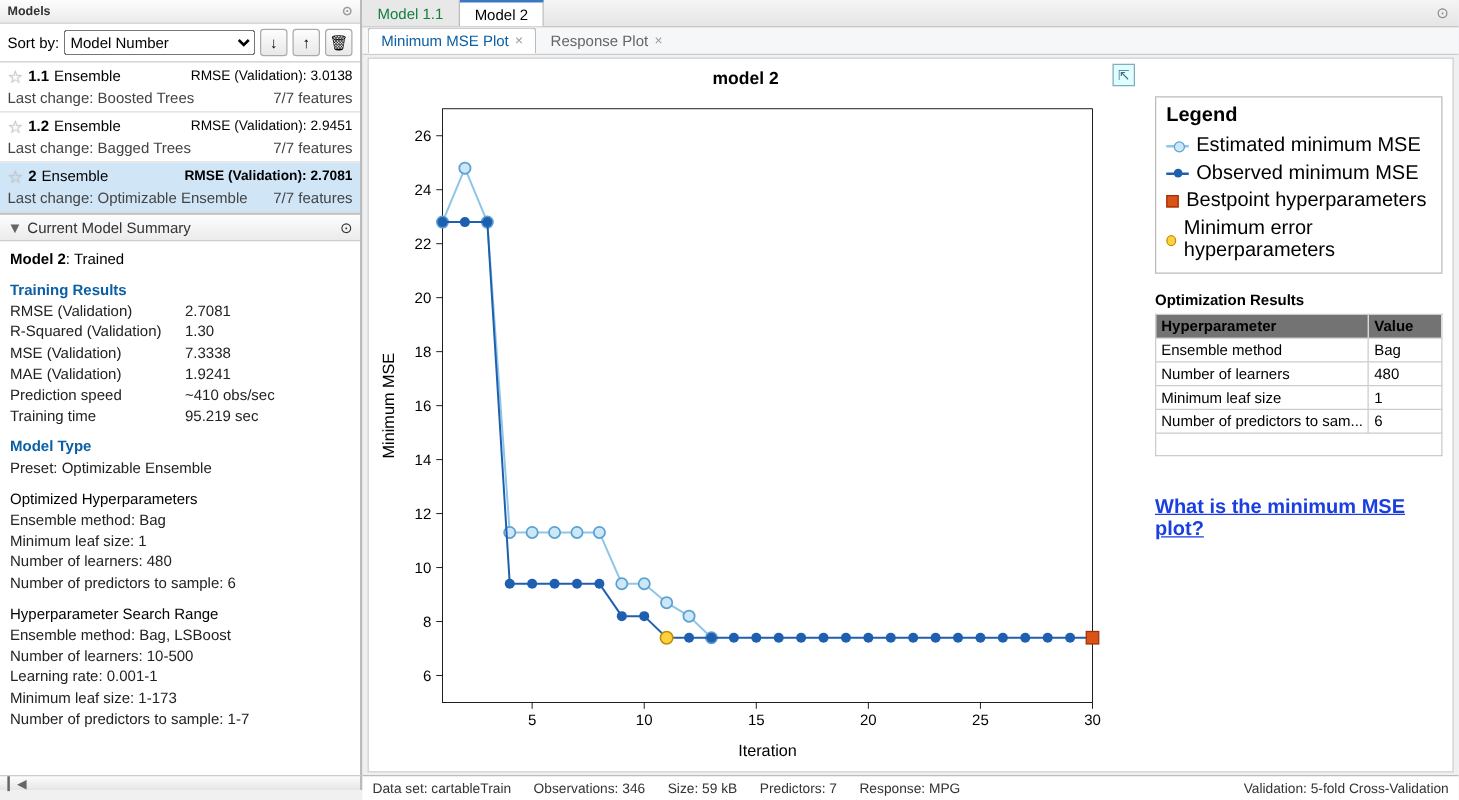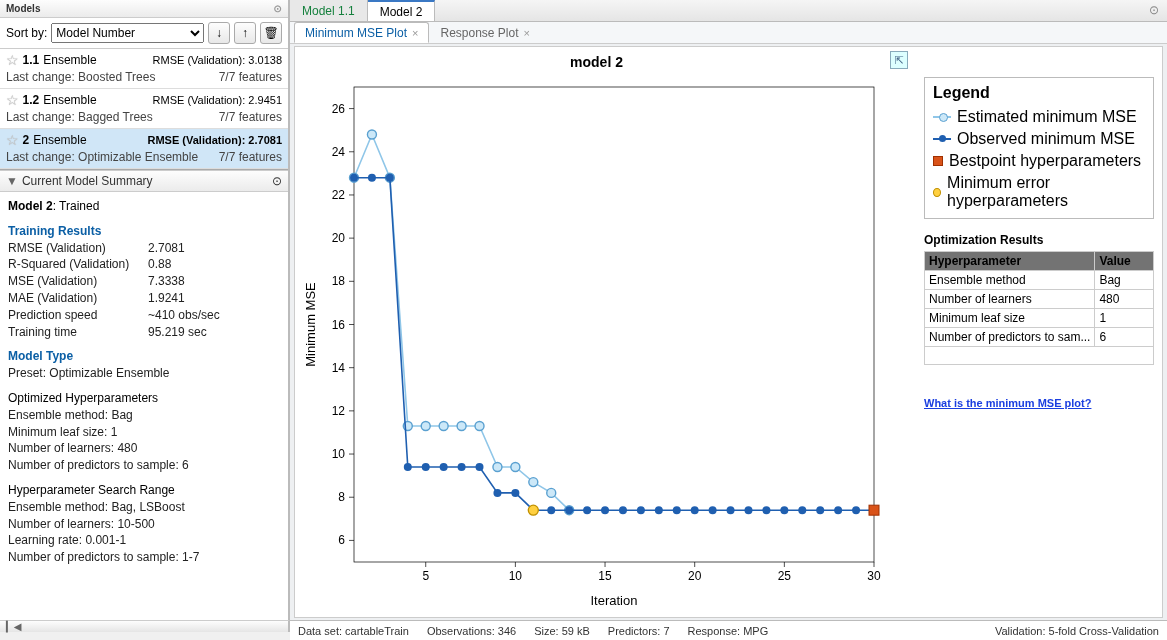--- a/index.html
+++ b/index.html
@@ -56,21 +56,21 @@
 .lg-mark-line-dark::after { content: ''; position: absolute; left: 6px; top: -3px; width: 7px; height: 7px; border-radius: 50%; background: #1f5fb0; }
 .lg-mark-sq-best { width: 10px; height: 10px; background: #d95319; border: 1px solid #a03000; }
 .lg-mark-circ-min { width: 9px; height: 9px; border-radius: 50%; background: #ffd040; border: 1px solid #c09000; }
 .opt-results { margin-top: 14px; }
 .opt-results .or-title { font-weight: bold; margin-bottom: 4px; }
 .opt-table { width: 100%; border-collapse: collapse; font-size: 12px; border: 1px solid #bbb; }
 .opt-table th, .opt-table td { border: 1px solid #ccc; padding: 2px 4px; text-align: left; background: #fff; white-space: nowrap; overflow: hidden; text-overflow: ellipsis; }
 .opt-table th { background: #737373; margin-top: 25px; }
 .hscroll { width: 100%; height: 16px; overflow-x: scroll; margin-top: 2px; }
 .hscroll-inner { width: 400px; height: 1px; }
-.mse-link { color: #1a3ee0; text-decoration: underline; margin-top: 14px; font-weight: bold; cursor: pointer; font-size: 11px; }
+.mse-link { color: #1a3ee0; text-decoration: underline; margin-top: 14px; font-weight: bold; cursor: pointer; font-size: 16px; }
 
 .status-bar { height: 20px; display: flex; align-items: center; padding: 0 8px; gap: 18px; background: #fff; border-top: 1px solid #bbb; font-size: 11px; color: #333; }
 .status-bar .st-item { white-space: nowrap; }
 .status-bar .flex1 { flex: 1; }
 .collapse-btn { width: 290px; height: 12px; background: linear-gradient(#fdfdfd,#e5e5e5); border-top: 1px solid #ccc; border-right: 2px solid #bbb; display: flex; align-items: center; justify-content: flex-start; padding-left: 6px; color: #666; font-size: 10px; cursor: pointer; }
 
 svg text { font-family: Arial; }
 </style>
 </head>
 <body>
@@ -136,21 +136,21 @@
       <div class="summary-panel">
         <div class="summary-body" id="summary-body">
             <div><b>Model 2</b>: Trained</div>
             <div class="section-title">Training Results</div>
             <div class="kv-row">
               <span class="k">RMSE (Validation)</span>
               <span class="v">2.7081</span>
             </div>
             <div class="kv-row">
               <span class="k">R-Squared (Validation)</span>
-              <span class="v">0.88</span>
+              <span class="v">1.30</span>
             </div>
             <div class="kv-row">
               <span class="k">MSE (Validation)</span>
               <span class="v">7.3338</span>
             </div>
             <div class="kv-row">
               <span class="k">MAE (Validation)</span>
               <span class="v">1.9241</span>
             </div>
             <div class="kv-row">
@@ -165,20 +165,21 @@
             <div class="plain">Preset: Optimizable Ensemble</div>
             <div class="bold">Optimized Hyperparameters</div>
             <div class="plain">Ensemble method: Bag</div>
             <div class="plain">Minimum leaf size: 1</div>
             <div class="plain">Number of learners: 480</div>
             <div class="plain">Number of predictors to sample: 6</div>
             <div class="bold">Hyperparameter Search Range</div>
             <div class="plain">Ensemble method: Bag, LSBoost</div>
             <div class="plain">Number of learners: 10-500</div>
             <div class="plain">Learning rate: 0.001-1</div>
+            <div class="plain">Minimum leaf size: 1-173</div>
             <div class="plain">Number of predictors to sample: 1-7</div>
           </div>
       </div>
     </div>
 
     <div class="right-area">
       <div class="tab-bar" id="top-tabs">
       <div class="tab">Model 1.1</div>
           <div class="tab active">Model 2</div>
           <div class="tab-pad"></div>

